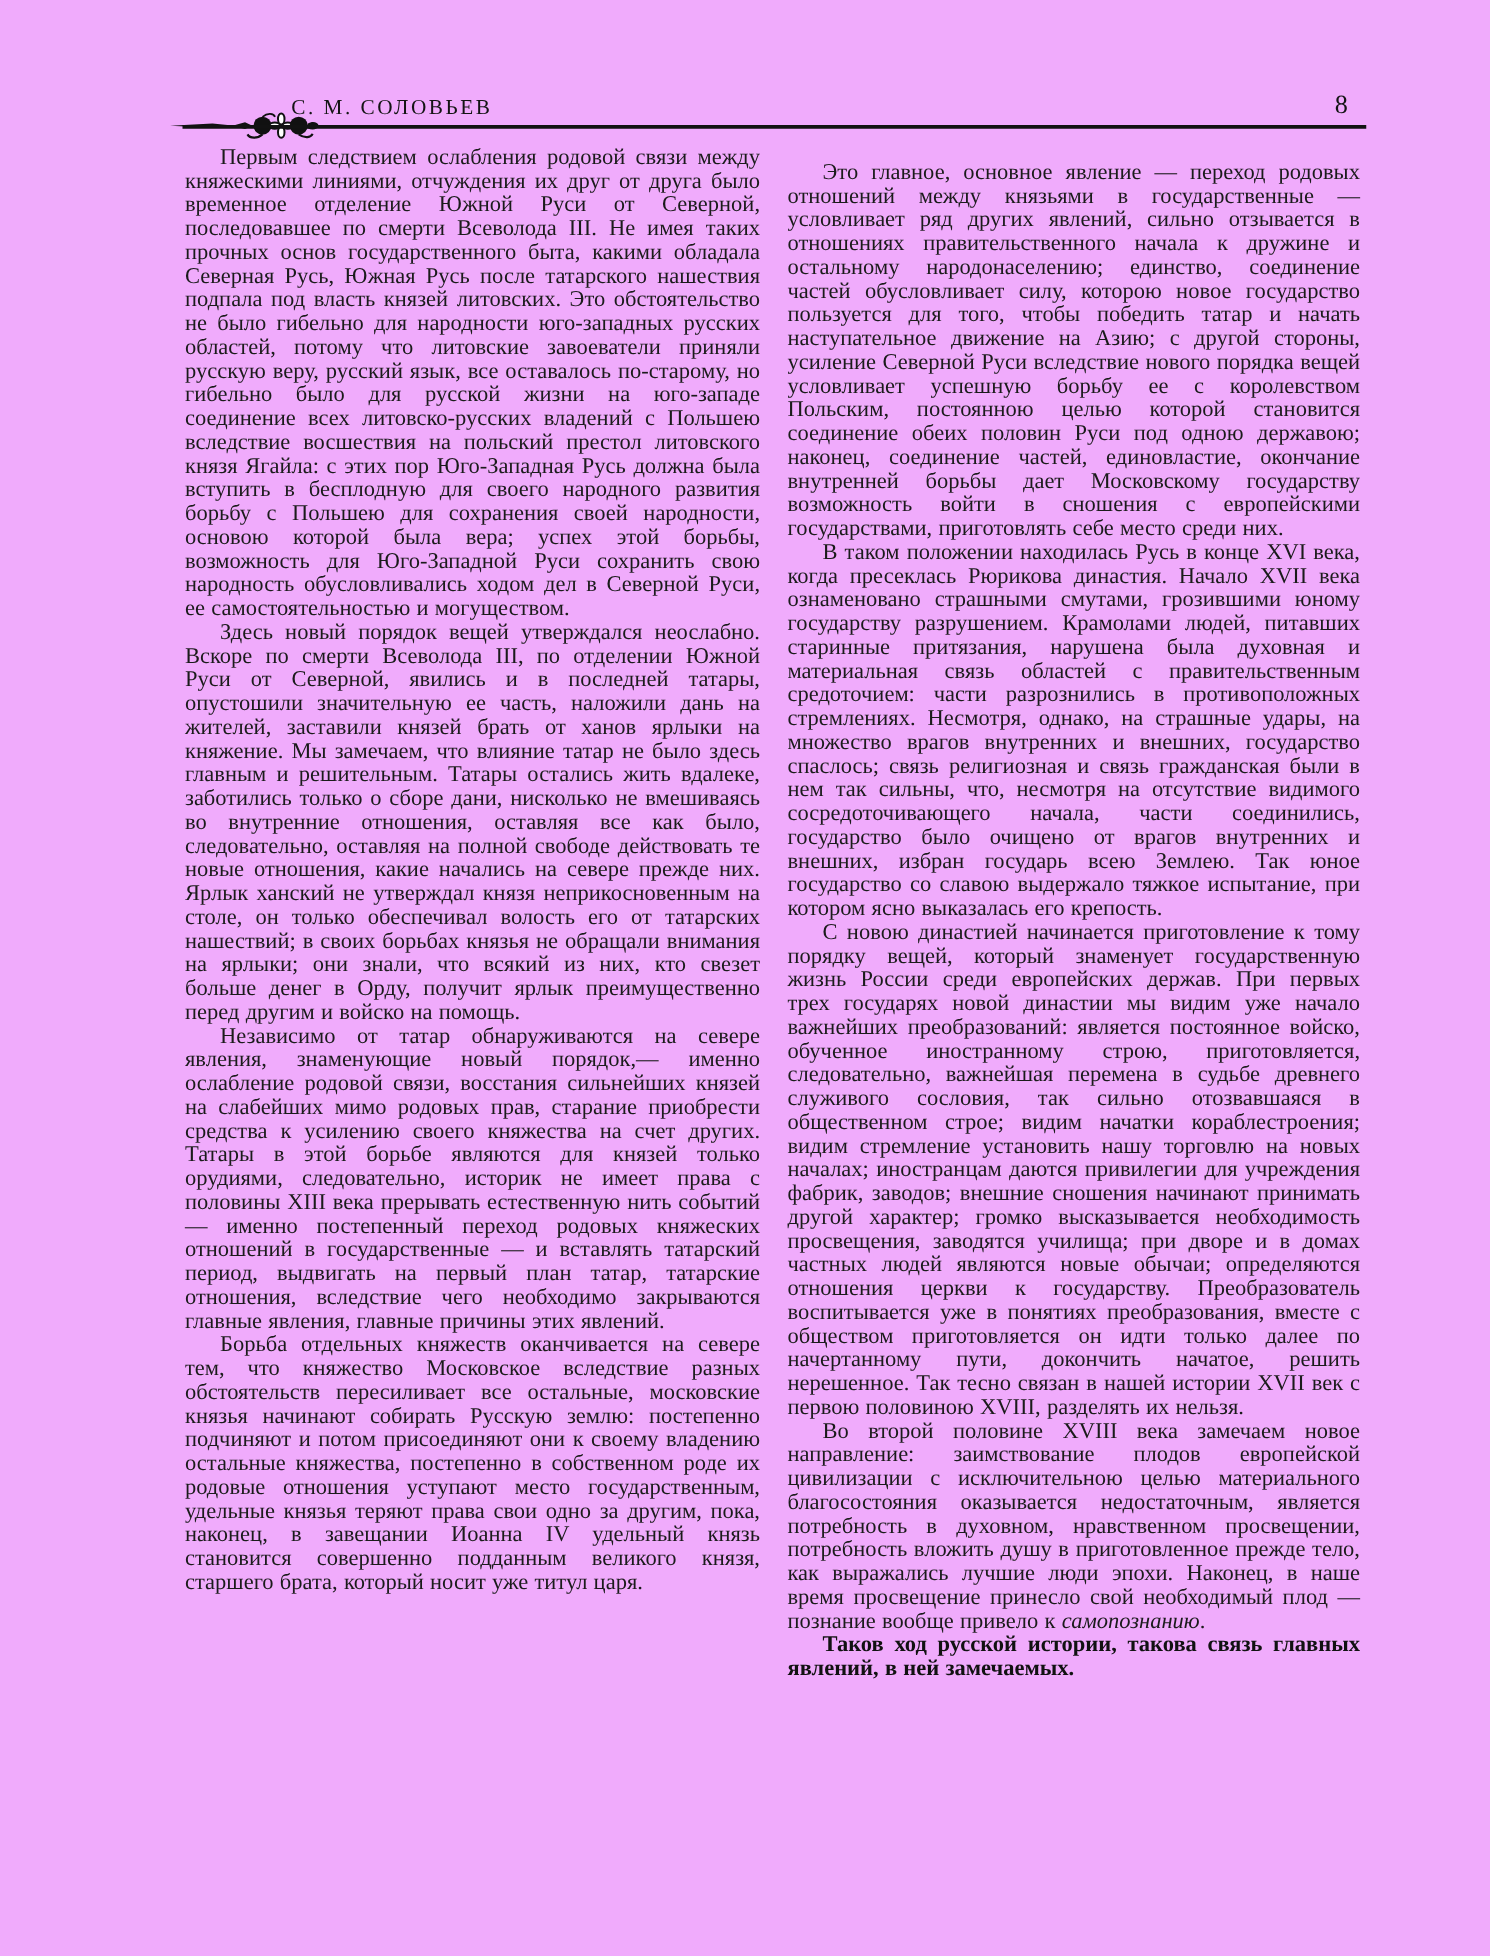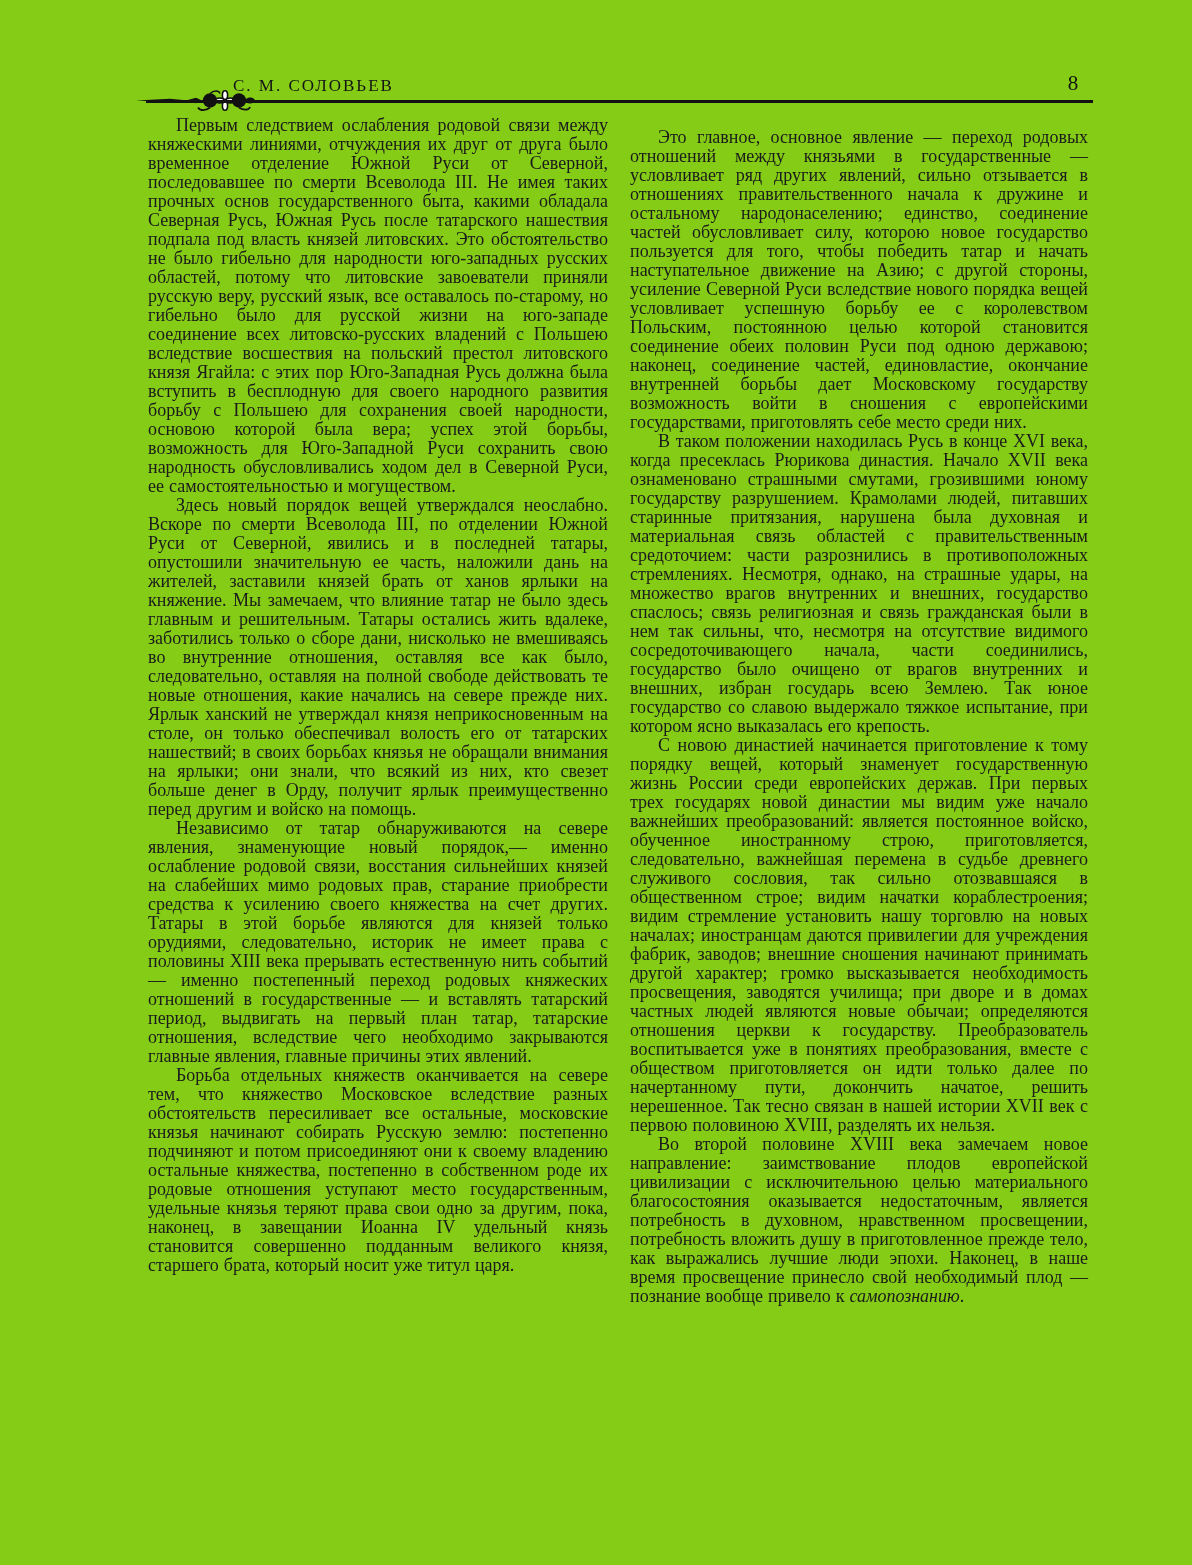--- a/index.html
+++ b/index.html
@@ -4,21 +4,21 @@
 <style>
   html, body {
     margin: 0;
     padding: 0;
     background: #ffffff;
   }
   .page {
     position: relative;
     width: 1192px;
     height: 1565px;
-    background: #84cc16;
+    background: #f0abfc;
     font-family: "Liberation Serif", "DejaVu Serif", serif;
     color: #1b1b1b;
     overflow: hidden;
   }
   
   .running-head-author {
     position: absolute;
     left: 233px;
     top: 76px;
     font-size: 17px;
@@ -111,16 +111,17 @@
       <p>Здесь новый порядок вещей утверждался неослабно. Вскоре по смерти Всеволода III, по отделении Южной Руси от Северной, явились и в последней татары, опустошили значительную ее часть, наложили дань на жителей, заставили князей брать от ханов ярлыки на княжение. Мы замечаем, что влияние татар не было здесь главным и решительным. Татары остались жить вдалеке, заботились только о сборе дани, нисколько не вмешиваясь во внутренние отношения, оставляя все как было, следовательно, оставляя на полной свободе действовать те новые отношения, какие начались на севере прежде них. Ярлык ханский не утверждал князя неприкосновенным на столе, он только обеспечивал волость его от татарских нашествий; в своих борьбах князья не обращали внимания на ярлыки; они знали, что всякий из них, кто свезет больше денег в Орду, получит ярлык преимущественно перед другим и войско на помощь.</p>
       <p>Независимо от татар обнаруживаются на севере явления, знаменующие новый порядок,— именно ослабление родовой связи, восстания сильнейших князей на слабейших мимо родовых прав, старание приобрести средства к усилению своего княжества на счет других. Татары в этой борьбе являются для князей только орудиями, следовательно, историк не имеет права с половины XIII века прерывать естественную нить событий — именно постепенный переход родовых княжеских отношений в государственные — и вставлять татарский период, выдвигать на первый план татар, татарские отношения, вследствие чего необходимо закрываются главные явления, главные причины этих явлений.</p>
       <p>Борьба отдельных княжеств оканчивается на севере тем, что княжество Московское вследствие разных обстоятельств пересиливает все остальные, московские князья начинают собирать Русскую землю: постепенно подчиняют и потом присоединяют они к своему владению остальные княжества, постепенно в собственном роде их родовые отношения уступают место государственным, удельные князья теряют права свои одно за другим, пока, наконец, в завещании Иоанна IV удельный князь становится совершенно подданным великого князя, старшего брата, который носит уже титул царя.</p>
     </section>
 
     <section class="column column-right">
       <p>Это главное, основное явление — переход родовых отношений между князьями в государственные — условливает ряд других явлений, сильно отзывается в отношениях правительственного начала к дружине и остальному народонаселению; единство, соединение частей обусловливает силу, которою новое государство пользуется для того, чтобы победить татар и начать наступательное движение на Азию; с другой стороны, усиление Северной Руси вследствие нового порядка вещей условливает успешную борьбу ее с королевством Польским, постоянною целью которой становится соединение обеих половин Руси под одною державою; наконец, соединение частей, единовластие, окончание внутренней борьбы дает Московскому государству возможность войти в сношения с европейскими государствами, приготовлять себе место среди них.</p>
       <p>В таком положении находилась Русь в конце XVI века, когда пресеклась Рюрикова династия. Начало XVII века ознаменовано страшными смутами, грозившими юному государству разрушением. Крамолами людей, питавших старинные притязания, нарушена была духовная и материальная связь областей с правительственным средоточием: части разрознились в противоположных стремлениях. Несмотря, однако, на страшные удары, на множество врагов внутренних и внешних, государство спаслось; связь религиозная и связь гражданская были в нем так сильны, что, несмотря на отсутствие видимого сосредоточивающего начала, части соединились, государство было очищено от врагов внутренних и внешних, избран государь всею Землею. Так юное государство со славою выдержало тяжкое испытание, при котором ясно выказалась его крепость.</p>
       <p>С новою династией начинается приготовление к тому порядку вещей, который знаменует государственную жизнь России среди европейских держав. При первых трех государях новой династии мы видим уже начало важнейших преобразований: является постоянное войско, обученное иностранному строю, приготовляется, следовательно, важнейшая перемена в судьбе древнего служивого сословия, так сильно отозвавшаяся в общественном строе; видим начатки кораблестроения; видим стремление установить нашу торговлю на новых началах; иностранцам даются привилегии для учреждения фабрик, заводов; внешние сношения начинают принимать другой характер; громко высказывается необходимость просвещения, заводятся училища; при дворе и в домах частных людей являются новые обычаи; определяются отношения церкви к государству. Преобразователь воспитывается уже в понятиях преобразования, вместе с обществом приготовляется он идти только далее по начертанному пути, докончить начатое, решить нерешенное. Так тесно связан в нашей истории XVII век с первою половиною XVIII, разделять их нельзя.</p>
       <p><span>Во второй половине XVIII века замечаем новое направление: заимствование плодов европейской цивилизации с исключительною целью материального благосостояния оказывается недостаточным, является потребность в духовном, нравственном просвещении, потребность вложить душу в приготовленное прежде тело, как выражались лучшие люди эпохи. Наконец, в наше время просвещение принесло свой необходимый плод — познание вообще привело к </span><em>самопознанию</em><span>.</span></p>
+      <p class="closing-bold">Таков ход русской истории, такова связь главных явлений, в ней замечаемых.</p>
     </section>
   </main>
 
 </div>
 
 </body></html>

